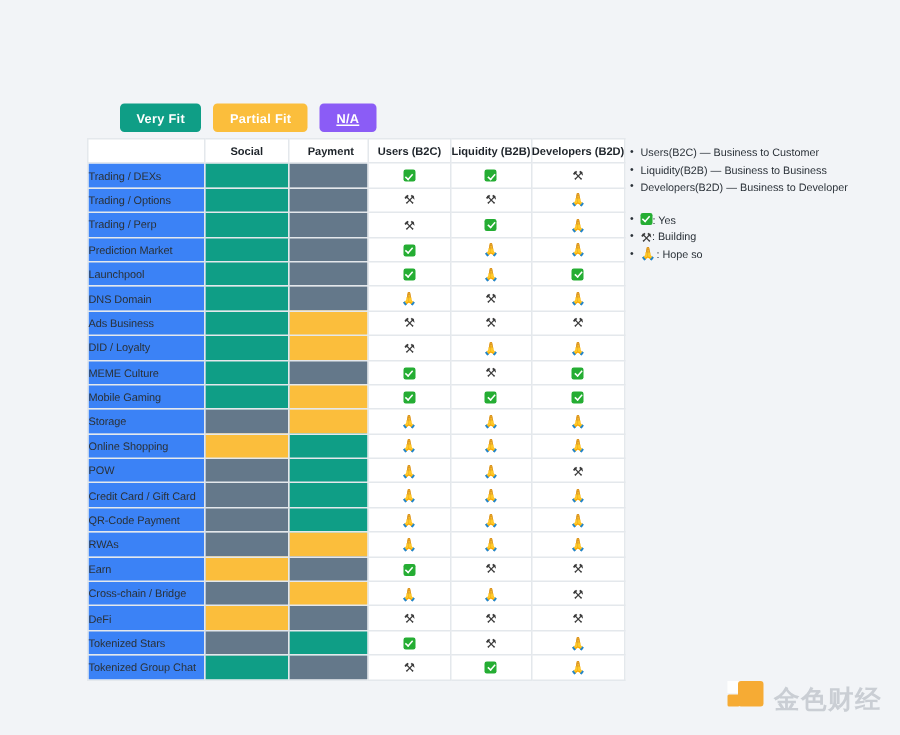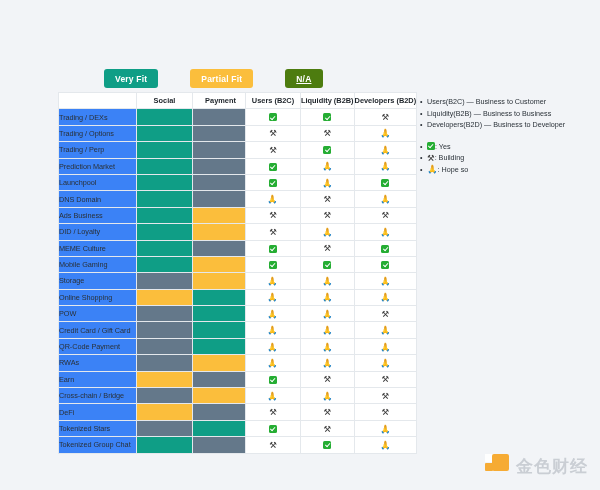--- a/index.html
+++ b/index.html
@@ -26,21 +26,20 @@
     padding: 0 11px;
     border-radius: 3px;
     color: #ffffff;
     font-size: 8.5px;
     font-weight: bold;
     letter-spacing: .2px;
     display: flex; align-items: center; justify-content: center;
     white-space: nowrap;
     border: none;
     font-family: "Liberation Sans", sans-serif;
-    margin-left: 24px;
   }
   .fit-very    { background: #0f9e86; }
   .fit-partial { background: #fbbe3c; }
   .fit-na      { background: #64788a; }
 
   
   .matrix-wrap {
     position: absolute;
     left: 58px; top: 92px;
   }
@@ -193,21 +192,21 @@
   }
 </style>
 </head>
 <body>
 
 <div id="root">
 
   <div class="fit-buttons">
       <div class="fit-btn fit-very" style="background: rgb(15, 158, 134);">Very Fit</div>
       <div class="fit-btn fit-partial" style="background: rgb(251, 190, 60);">Partial Fit</div>
-      <div class="fit-btn fit-na" style="background: #4d7c0f; text-decoration: underline;">N/A</div>
+      <div class="fit-btn fit-na" style="background: #8b5cf6; text-decoration: underline;">N/A</div>
     </div>
 
   <div class="matrix-wrap">
     <table class="matrix">
       <thead>
         <tr>
           <th class="col-label"></th>
         <th class="col-cat">Social</th>
             <th class="col-cat">Payment</th>
             <th class="col-cat">Bridge</th>

